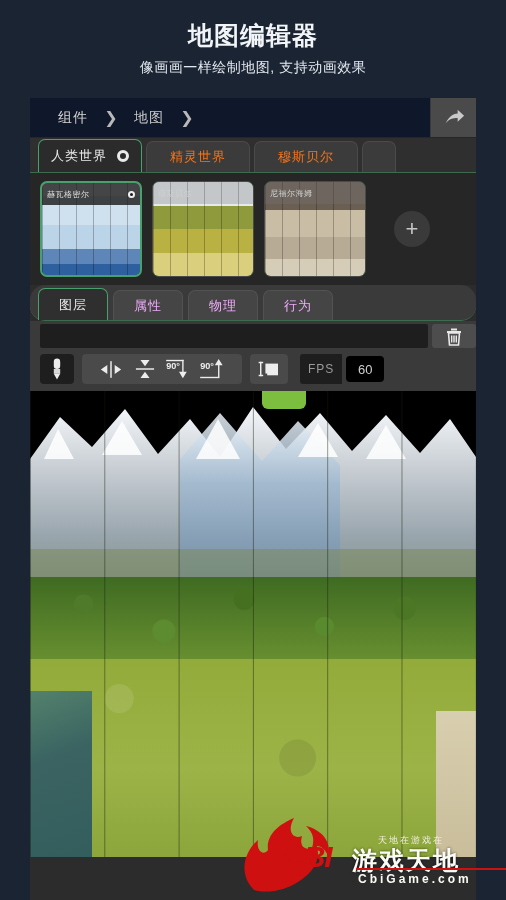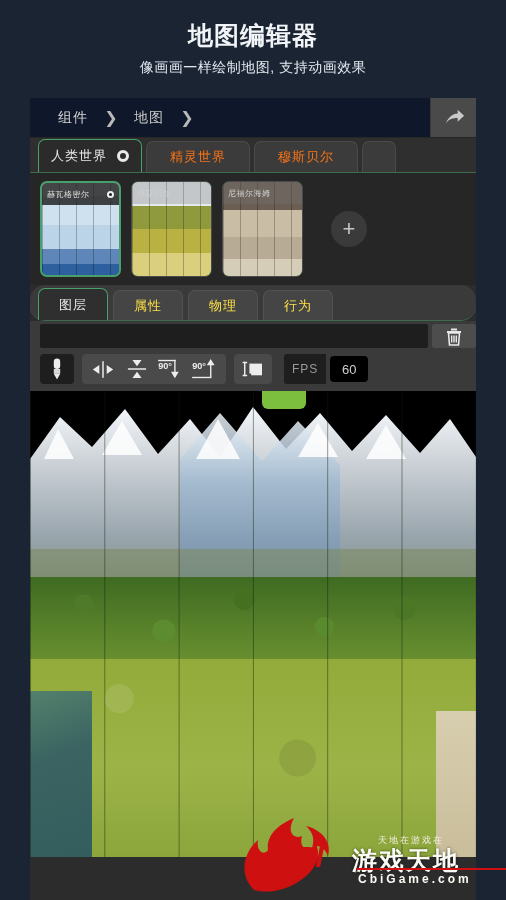--- a/index.html
+++ b/index.html
@@ -73,21 +73,21 @@
     width: 12px; height: 12px; border-radius: 50%;
     border: 3px solid #eaeaea; background: #2b2b2b;
   }
 
   
   .thumbs {
     display: flex; align-items: center; gap: 10px;
     height: 112px; background: #262626; padding: 8px 10px;
   }
   .thumb {
-    position: relative; width: 81px; height: 96px;
+    position: relative; width: 102px; height: 96px;
     border-radius: 7px; overflow: hidden;
     background: #15803d; border: 1px solid #4a4a4a;
   }
   .thumb.selected { border: 2px solid #49a06d; }
   .thumb-label {
     position: absolute; left: 0; top: 0; right: 0; height: 22px;
     display: flex; align-items: center; gap: 4px; padding: 0 5px;
     font-size: 8px; color: #dcdcdc; letter-spacing: 0.5px;
     background: rgba(20,20,20,0.78); z-index: 3;
   }
@@ -113,21 +113,21 @@
   
   .edittabs {
     display: flex; align-items: flex-end; height: 36px;
     background: #3a3a3a; padding-left: 8px;
     border-bottom: 1px solid #3c6b4d;
     border-radius: 15px;
   }
   .etab {
     height: 30px; min-width: 70px; padding: 0 16px;
     display: flex; align-items: center; justify-content: center;
-    background: #454545; color: #fde047; font-size: 13px;
+    background: #454545; color: #f0abfc; font-size: 13px;
     border: 1px solid #525252; border-bottom: none;
     border-radius: 7px 7px 0 0; margin-right: 5px; letter-spacing: 1px;
   }
   .etab.active {
     background: #2f2f2f; color: #ececec;
     border: 1px solid #49a06d; border-bottom: none; height: 32px;
   }
 
   
   .layerstrip {
@@ -146,21 +146,21 @@
     display: flex; align-items: center; gap: 8px;
     height: 40px; background: #3a3a3a; padding: 0 10px 4px 10px;
   }
   .tool {
     height: 30px; display: flex; align-items: center; justify-content: center;
     border-radius: 4px; color: #e6e6e6;
   }
   .tool.dark { background: #1e1e1e; width: 34px; }
   .toolgroup {
     display: flex; align-items: center; height: 30px;
-    background: #4a4a4a; border-radius: 4px; padding: 0 4px;
+    background: #4a4a4a; border-radius: 4px; padding: 0 12px;
   }
   .toolgroup .t { width: 34px; display: flex; align-items: center; justify-content: center; }
   .tool.box { background: #4a4a4a; width: 38px; }
   .fps {
     display: flex; align-items: center; height: 30px; margin-left: 4px;
   }
   .fps-label {
     background: #1e1e1e; color: #9a9a9a; font-size: 12px;
     padding: 0 8px; height: 30px; display: flex; align-items: center;
     border-radius: 3px 0 0 3px; letter-spacing: 1px;
@@ -217,21 +217,21 @@
     background-image: linear-gradient(to right, rgba(20,30,10,0.45) 1px, transparent 1px);
     background-size: 74.3px 100%;
   }
 
   
   .watermark {
     position: absolute; left: 236px; top: 812px; width: 270px; height: 82px; z-index: 20;
   }
   .wm-flame { position: absolute; left: 0; top: 4px; }
   .wm-cbi {
-    position: absolute; left: 38px; top: 28px;
+    position: absolute; left: 47px; top: 28px;
     font-size: 30px; font-weight: bold; font-style: italic;
     color: #cf1010; letter-spacing: -1px;
     font-family: "Liberation Sans", sans-serif;
   }
   .wm-small {
     position: absolute; left: 142px; top: 22px;
     font-size: 9px; color: #f0eee0; letter-spacing: 2px;
   }
   .wm-zh {
     position: absolute; left: 116px; top: 32px;

